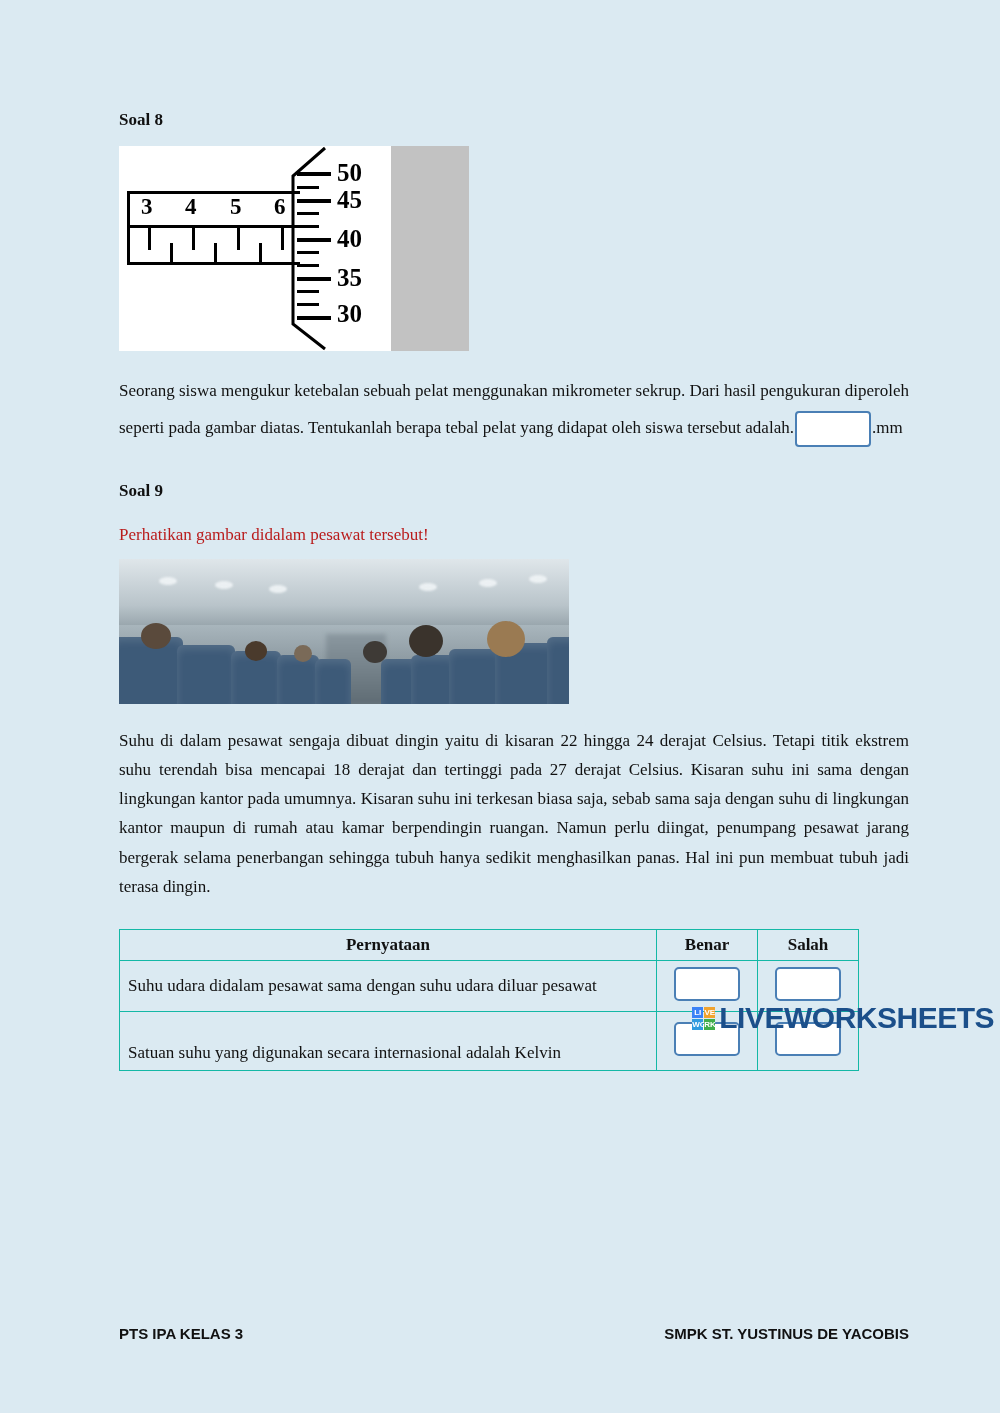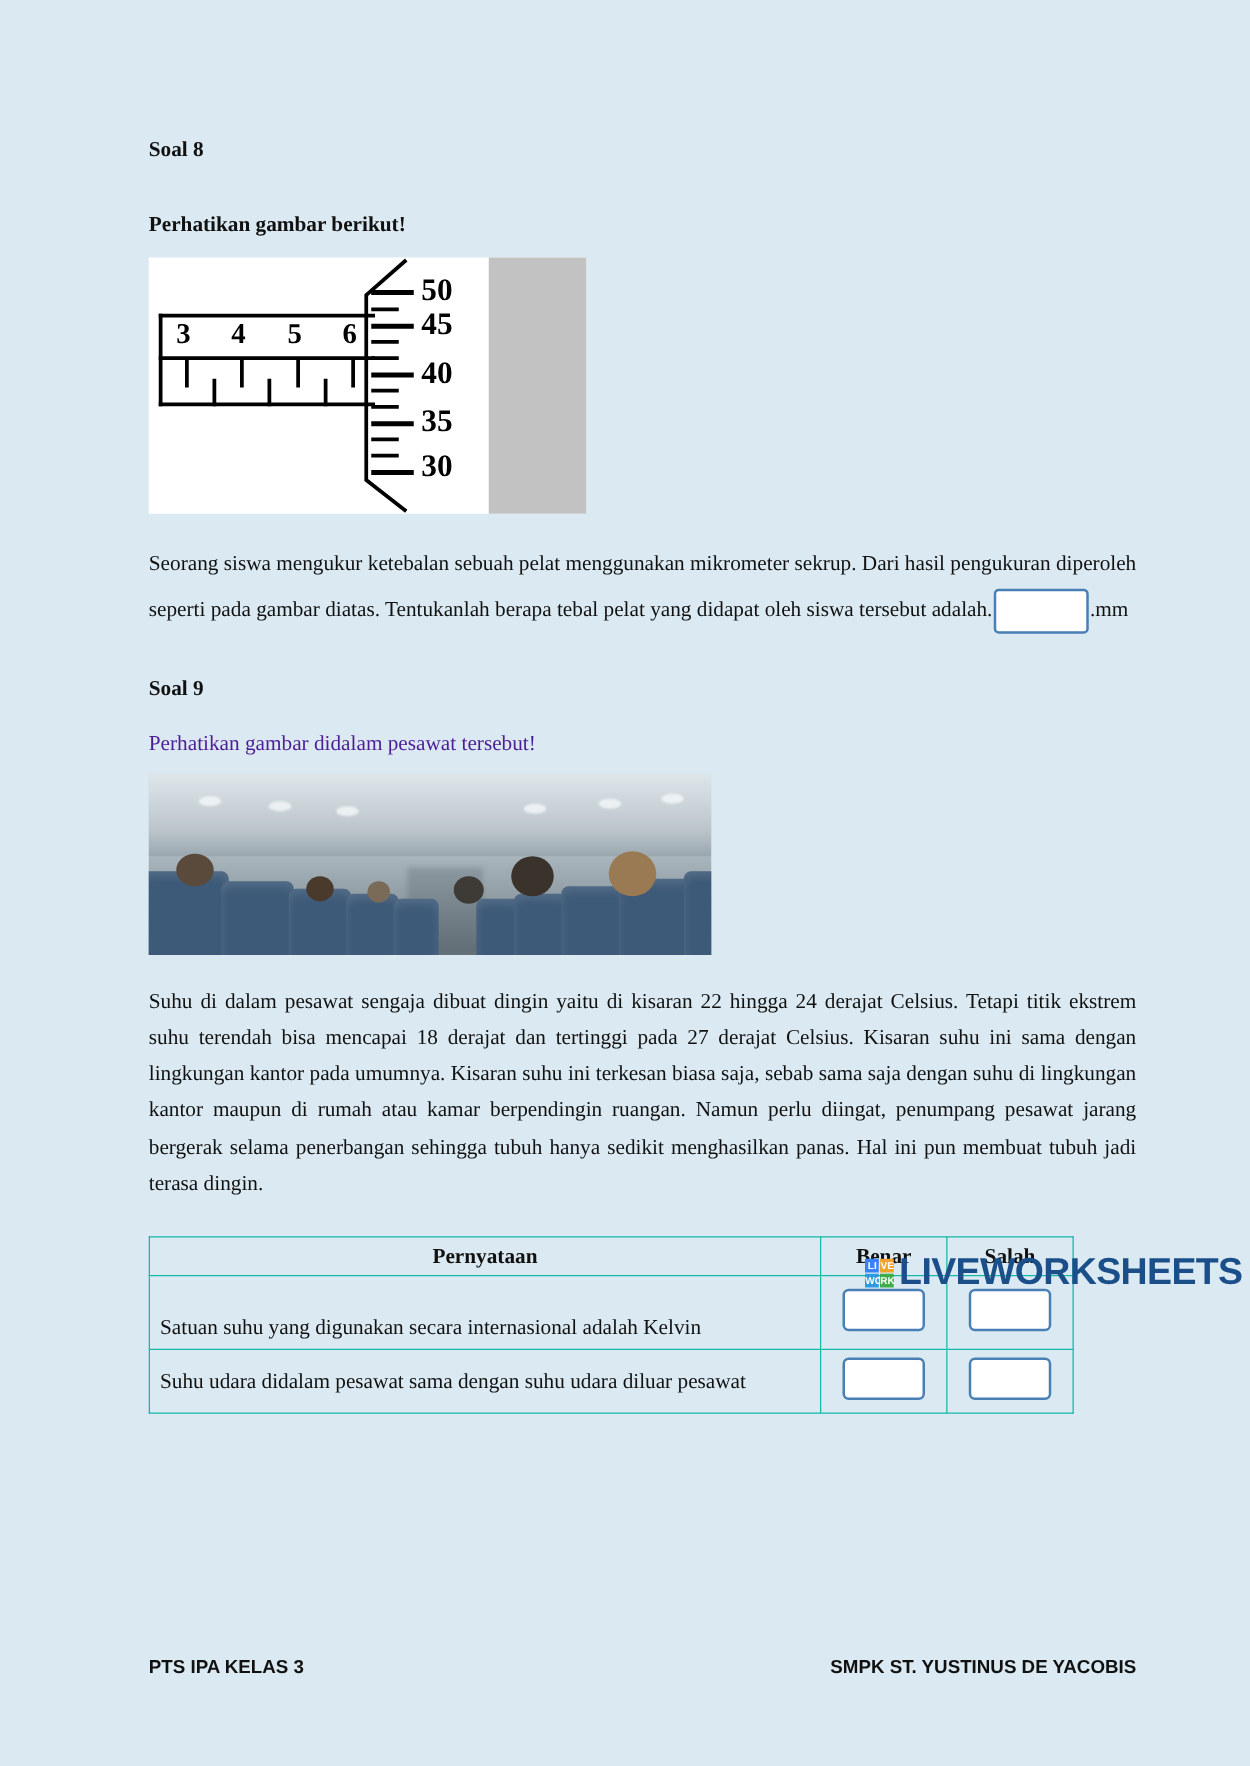--- a/index.html
+++ b/index.html
@@ -34,21 +34,21 @@
     margin: 0 0 0 0;
   }
   .prompt-bold {
     font-weight: bold;
     font-size: 17px;
     color: #111;
     margin: 40px 0 0 0;
   }
   .prompt {
     font-size: 17px;
-    color: #4c1d95;
+    color: #b91c1c;
     margin: 0;
   }
   
   .micro-fig {
     position: relative;
     width: 350px;
     height: 205px;
     background: #ffffff;
     margin-top: 16px;
   }
@@ -268,21 +268,20 @@
 </style>
 </head>
 <body>
 
 <div class="page">
 
   <div class="content">
 
     <div class="q-title">Soal 8</div>
 
-    <div class="prompt-bold">Perhatikan gambar berikut!</div>
 
     <div class="micro-fig">
       <div class="micro-grey"></div>
 
       <div class="sleeve"></div>
       <div class="sleeve-line"></div>
 
       <div class="sleeve-num" style="left:22px; top:48px;">3</div>
       <div class="sleeve-num" style="left:66px; top:48px;">4</div>
       <div class="sleeve-num" style="left:111px; top:48px;">5</div>
@@ -368,26 +367,26 @@
     <table class="statements">
       <thead>
         <tr>
           <th>Pernyataan</th>
           <th>Benar</th>
           <th>Salah</th>
         </tr>
       </thead>
       <tbody>
         <tr>
-          <td class="stmt" style="height:50px; vertical-align:bottom;">Satuan suhu yang digunakan secara internasional adalah Kelvin</td>
+          <td class="stmt"> Suhu udara didalam pesawat sama dengan suhu udara diluar pesawat</td>
           <td class="opt"><span class="check-box"></span></td>
           <td class="opt"><span class="check-box"></span></td>
         </tr>
         <tr>
-          <td class="stmt"> Suhu udara didalam pesawat sama dengan suhu udara diluar pesawat</td>
+          <td class="stmt" style="height:50px; vertical-align:bottom;">Satuan suhu yang digunakan secara internasional adalah Kelvin</td>
           <td class="opt"><span class="check-box"></span></td>
           <td class="opt"><span class="check-box"></span></td>
         </tr>
       </tbody>
     </table>
 
   </div>
 
   <div class="footer">
     <div>PTS IPA KELAS 3</div>

